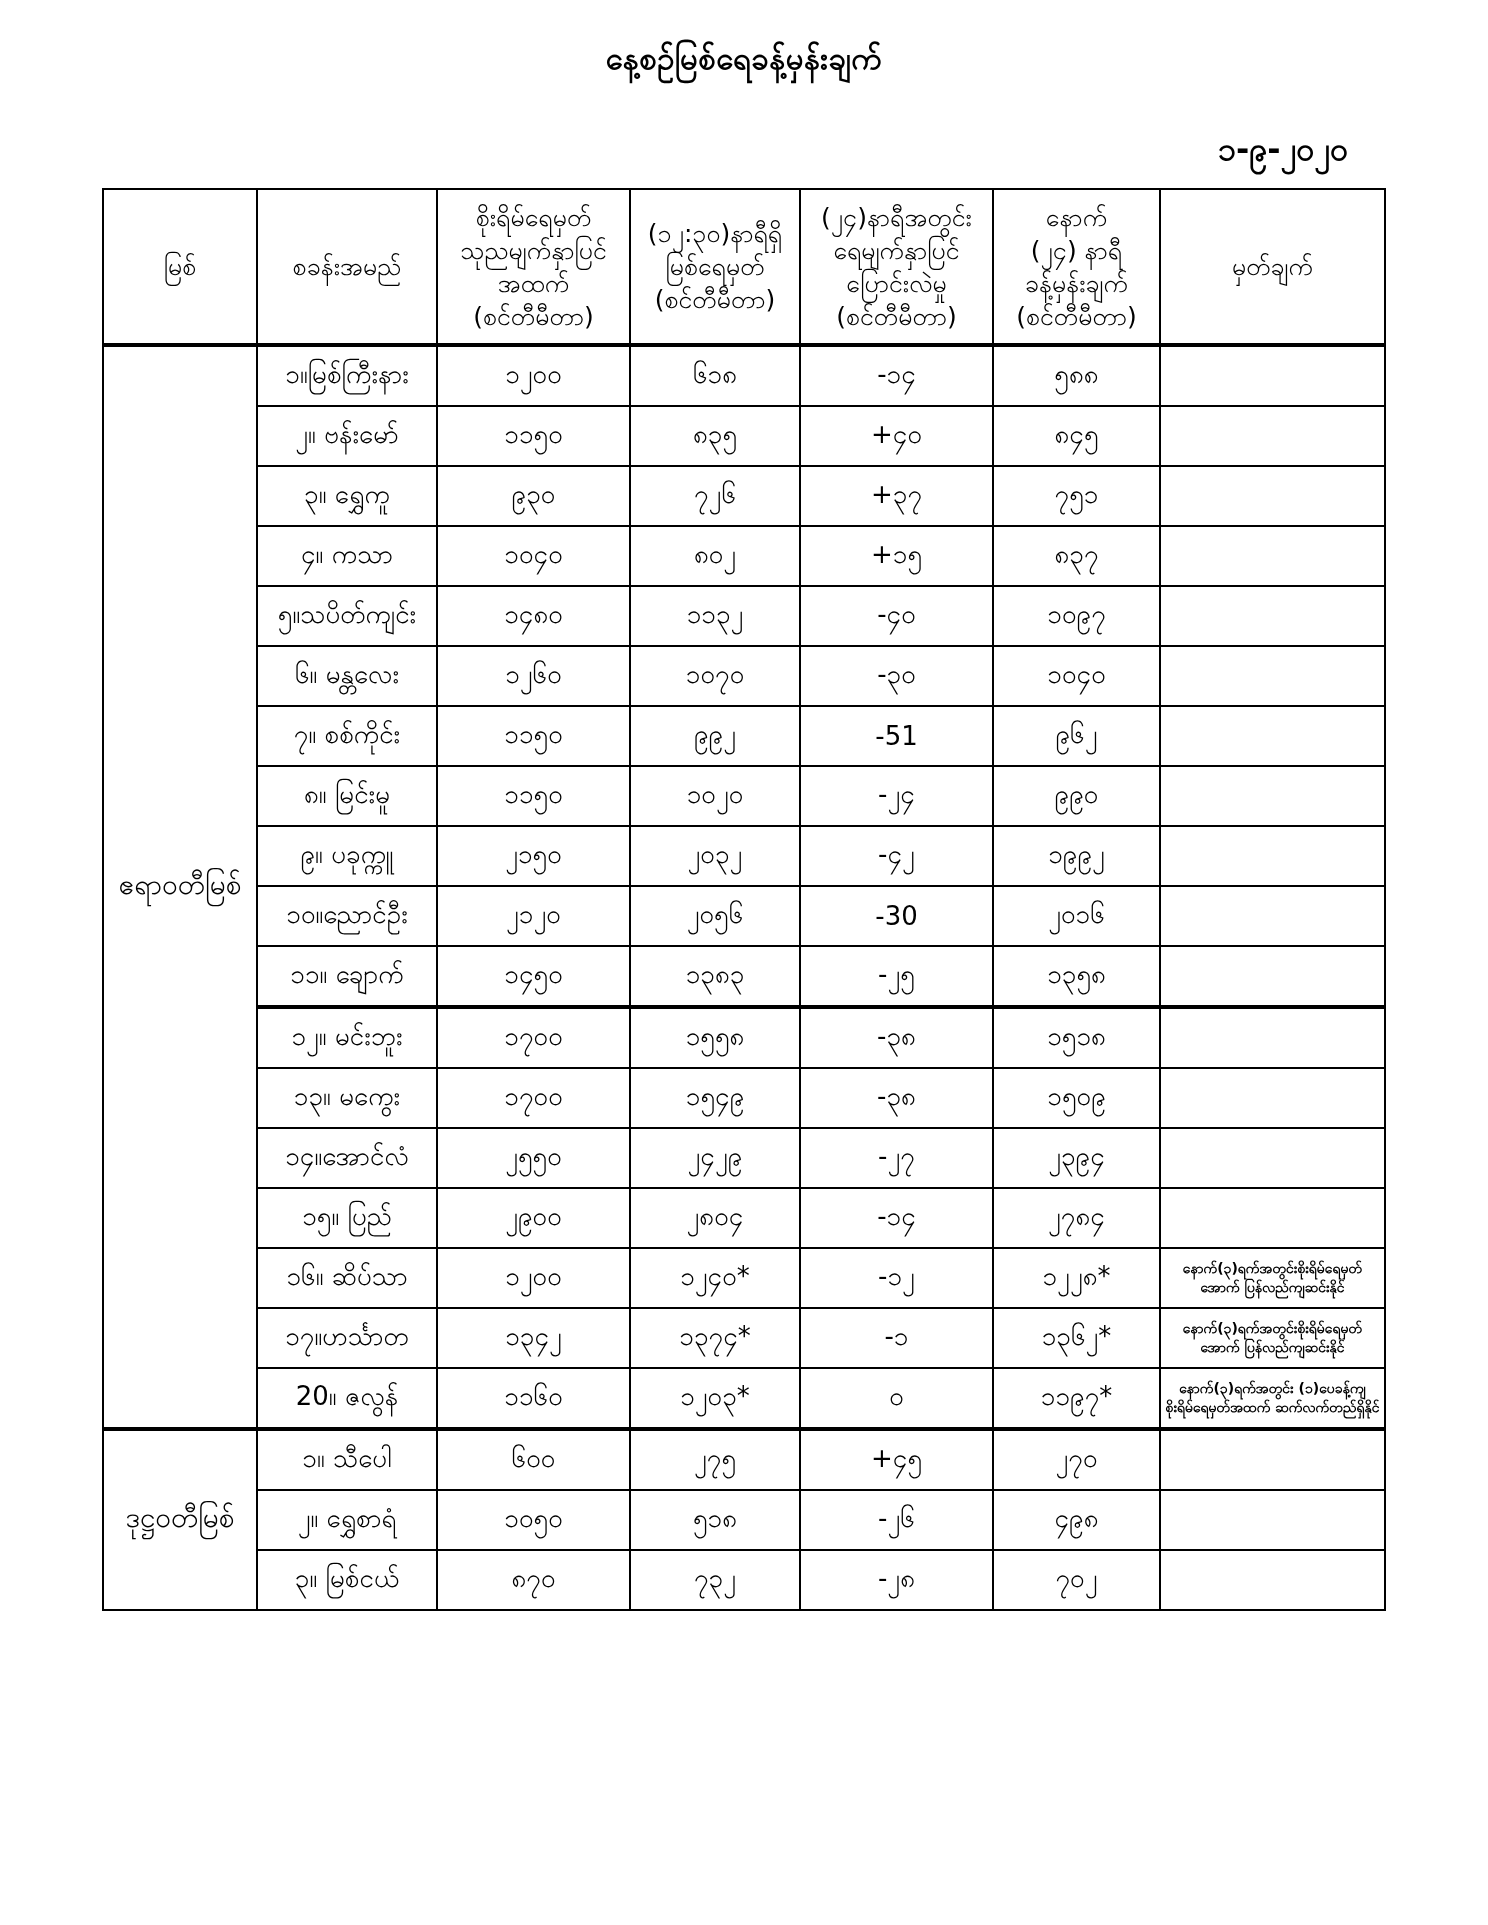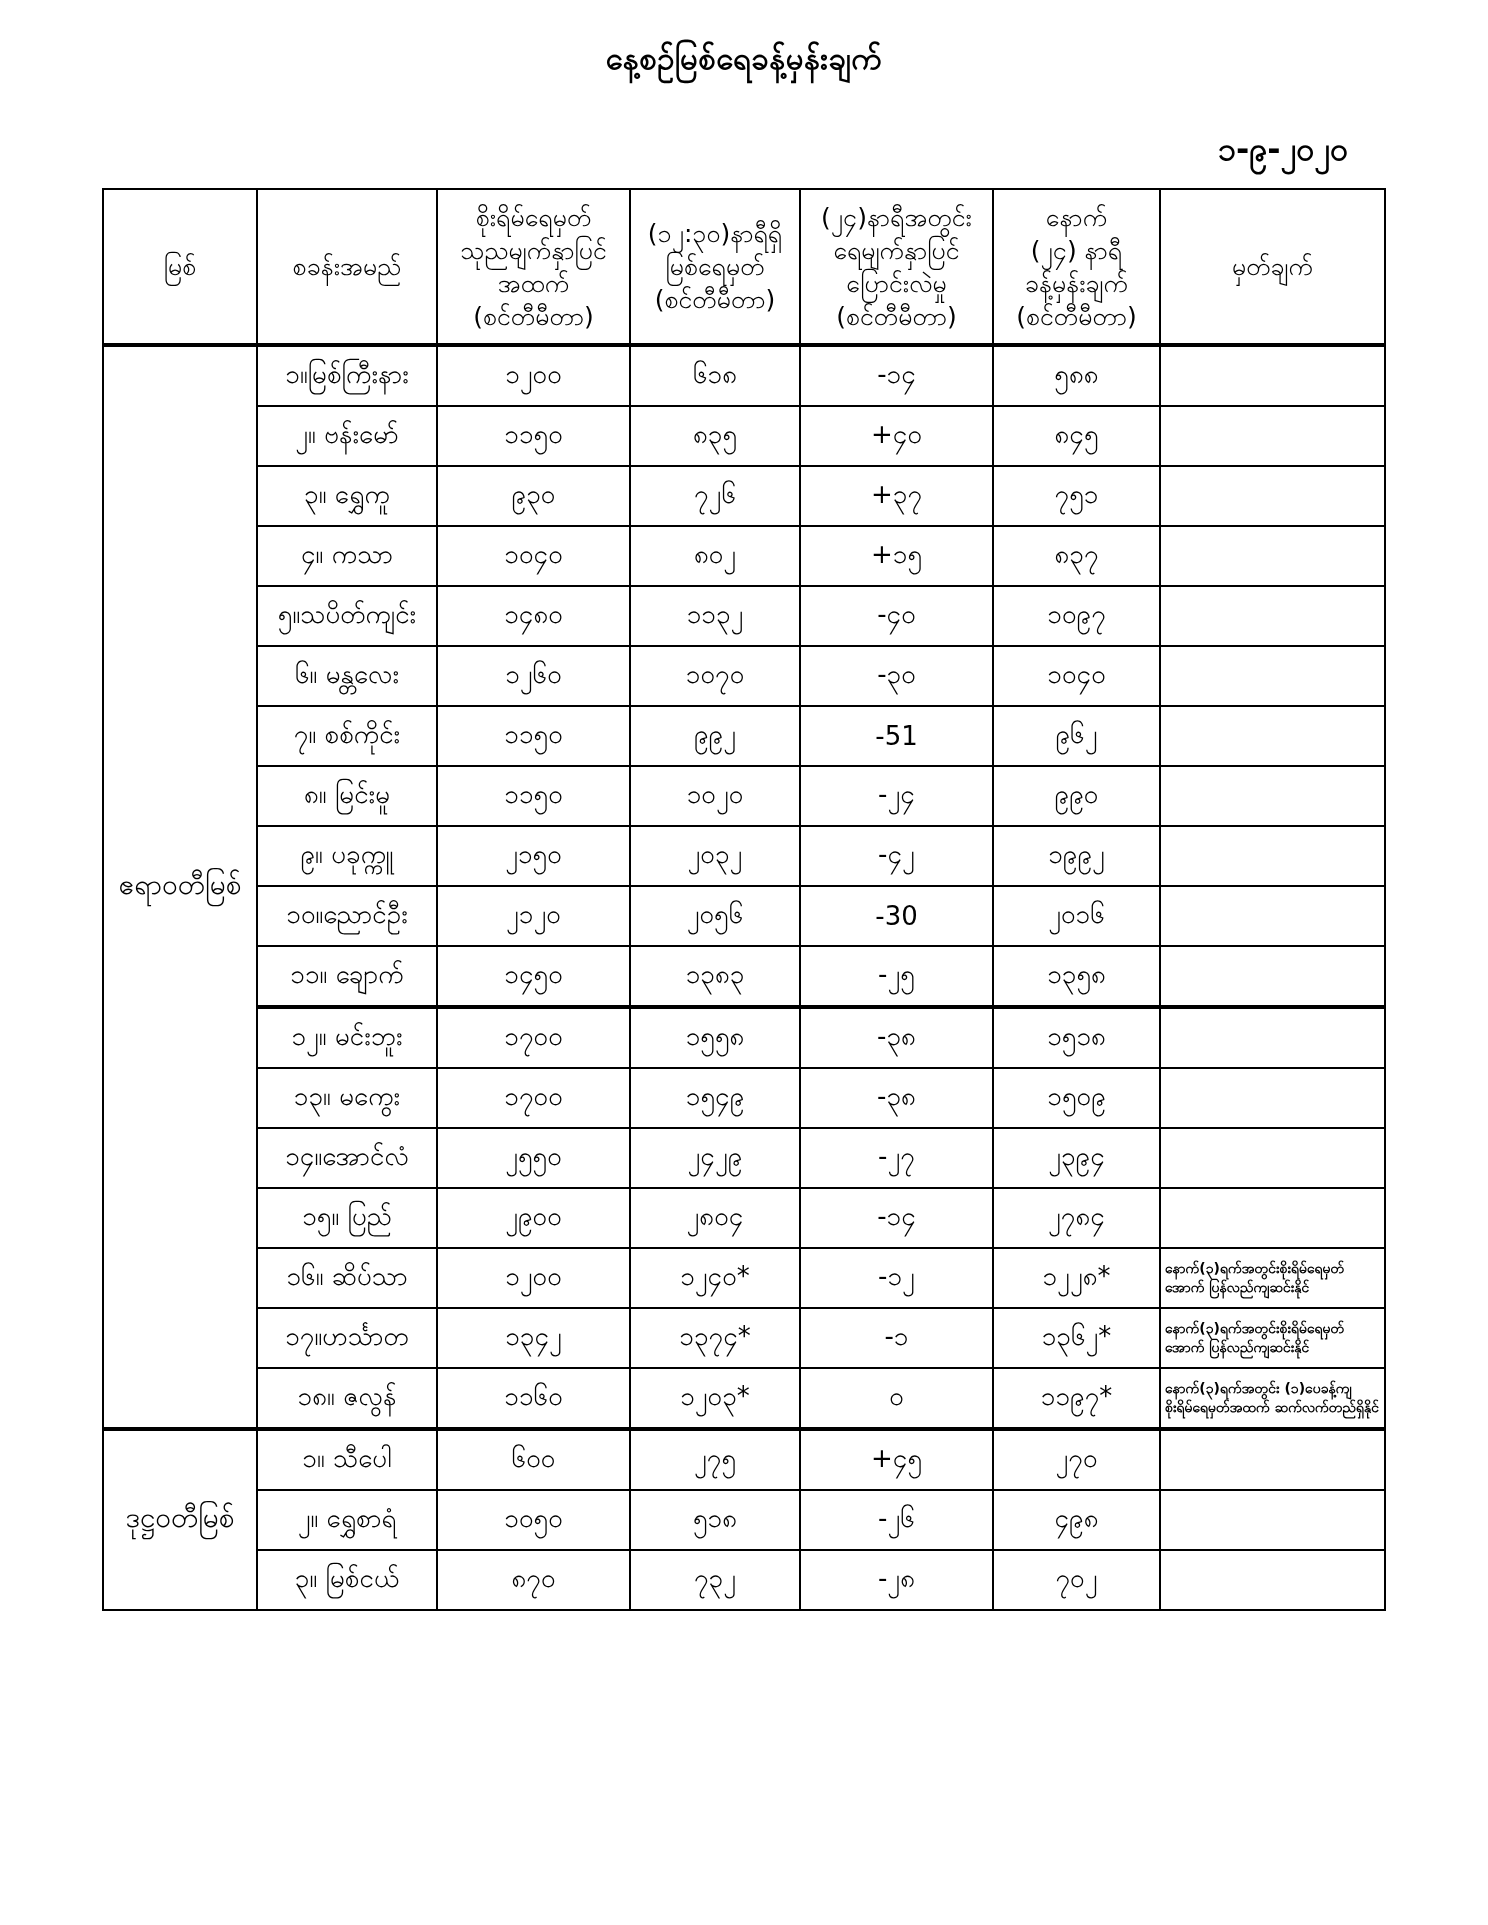--- a/index.html
+++ b/index.html
@@ -75,20 +75,21 @@
     white-space: nowrap;
     margin-left: 28px;
   }
   td.num-cell {
     text-align: center;
     white-space: nowrap;
   }
   td.remark-cell {
     font-size: 14px;
     font-weight: bold;
+    text-align: center;
     line-height: 1.35;
     padding: 1px 6px;
   }
   
   tbody tr:nth-child(12) > td { border-top-width: 4px; }
   tbody tr:nth-child(19) > td { border-top-width: 4px; }
   tbody tr:nth-child(19) > td.river-cell { border-top-width: 4px; }
 </style>
 </head>
 <body>
@@ -263,21 +264,21 @@
       </tr>
       <tr>
         <td class="station-cell">၁၇။ဟင်္သာတ</td>
         <td class="num-cell">၁၃၄၂</td>
         <td class="num-cell">၁၃၇၄*</td>
         <td class="num-cell">-၁</td>
         <td class="num-cell">၁၃၆၂*</td>
         <td class="remark-cell">နောက်(၃)ရက်အတွင်းစိုးရိမ်ရေမှတ် အောက် ပြန်လည်ကျဆင်းနိုင်</td>
       </tr>
       <tr>
-        <td class="station-cell">၁၈။ ဇလွန်</td>
+        <td class="station-cell">20။ ဇလွန်</td>
         <td class="num-cell">၁၁၆၀</td>
         <td class="num-cell">၁၂၀၃*</td>
         <td class="num-cell">၀</td>
         <td class="num-cell">၁၁၉၇*</td>
         <td class="remark-cell">နောက်(၃)ရက်အတွင်း (၁)ပေခန့်ကျ စိုးရိမ်ရေမှတ်အထက် ဆက်လက်တည်ရှိနိုင်</td>
       </tr>
       <tr>
         <td rowspan="3" class="river-cell">ဒုဋ္ဌဝတီမြစ်</td>
         <td class="station-cell">၁။ သီပေါ</td>
         <td class="num-cell">၆၀၀</td>

